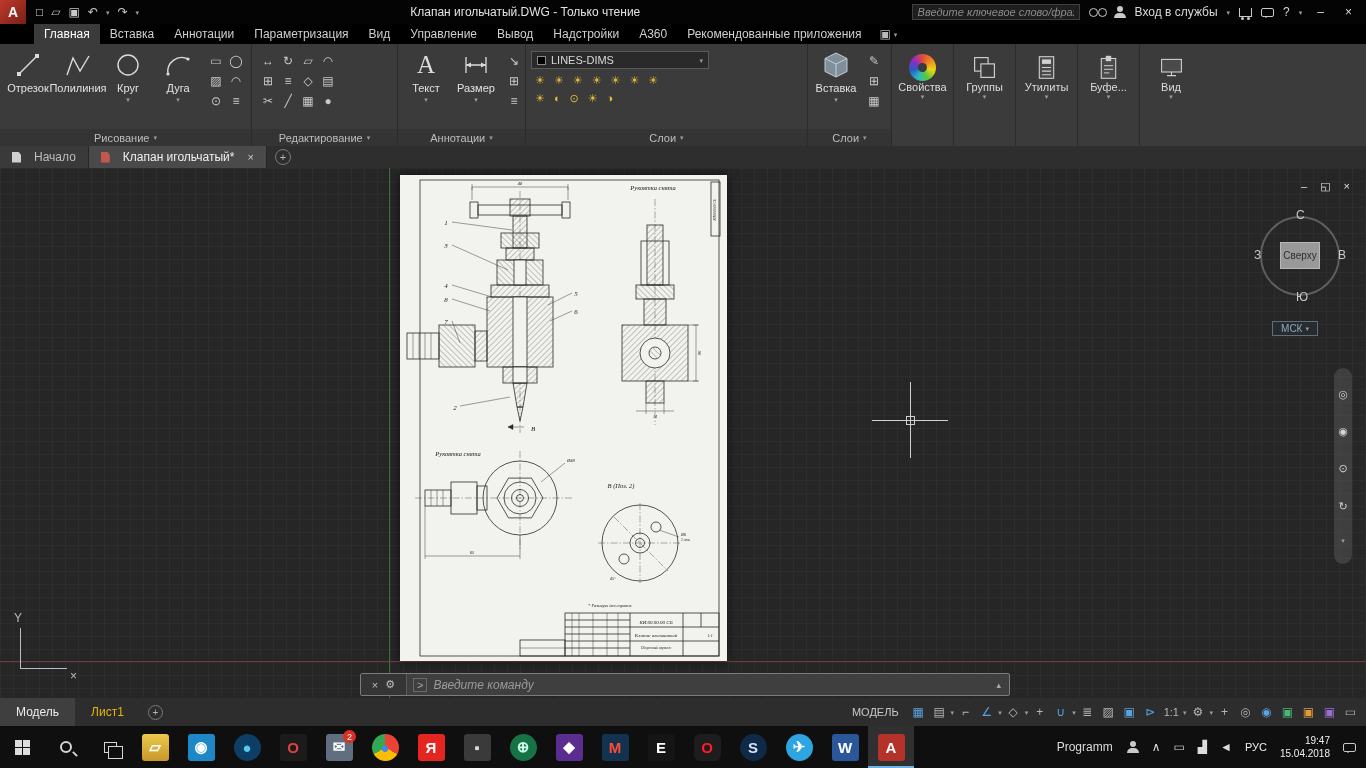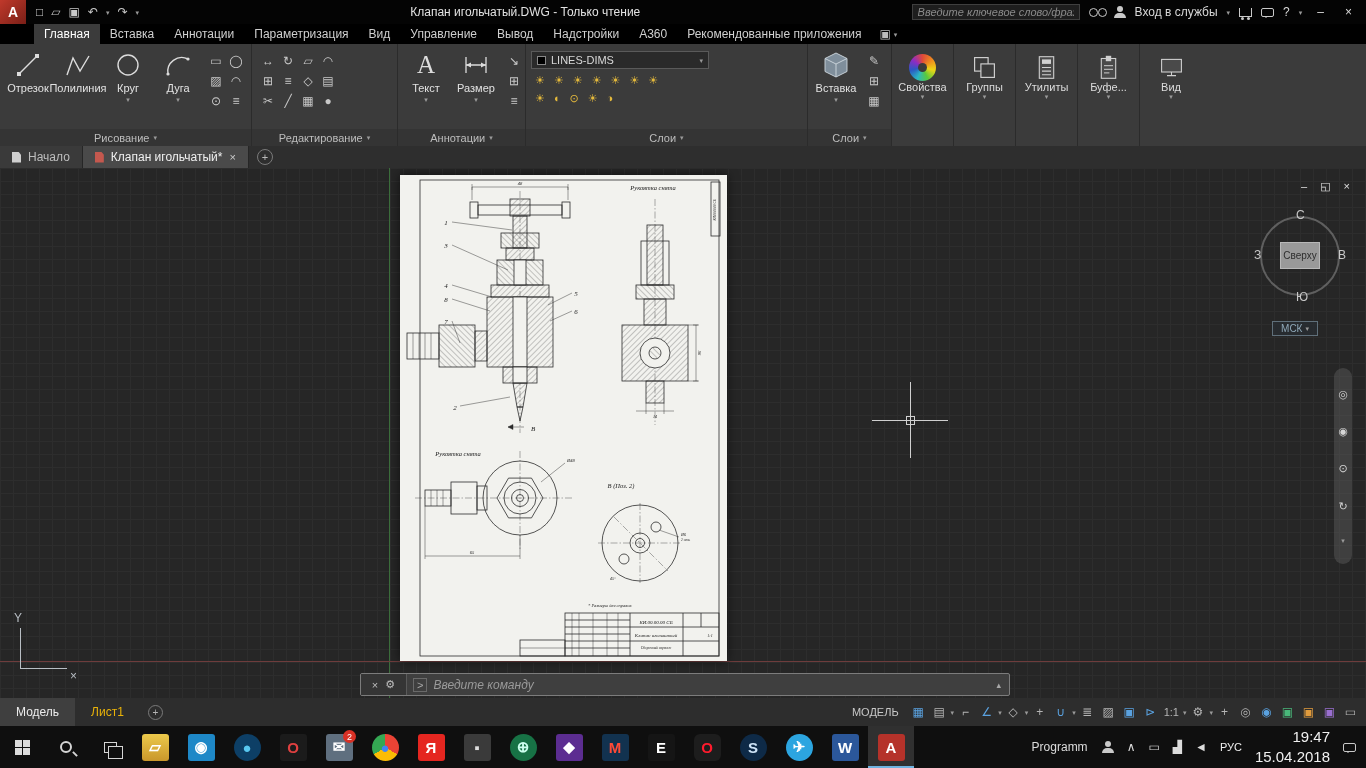--- a/index.html
+++ b/index.html
@@ -50,21 +50,21 @@
   .layer-combo { display:flex; align-items:center; gap:5px; width:178px; height:18px; background:#2a2a2a; border:1px solid #5a5a5a; color:#d8d8d8; font-size:11px; padding:0 5px; }
   .layer-combo .dd { margin-left:auto; }
   .swatch { width:9px; height:9px; background:#000; border:1px solid #888; }
   .lamps { display:flex; gap:9px; margin-top:5px; padding-left:4px; color:#e4b93c; font-size:11px; }
   .cpanel { width:62px; display:flex; flex-direction:column; align-items:center; padding-top:10px; color:#dcdcdc; font-size:11px; border-right:1px solid #2b2b2b; }
   .colorwheel { position:relative; width:27px; height:27px; border-radius:50%; background:conic-gradient(#e04a3a,#ee8b1e,#ecd416,#59c93c,#2bb7c4,#2b58c4,#8e2bc4,#e04a3a); }
   .colorwheel::after { content:""; position:absolute; left:9px; top:9px; width:9px; height:9px; border-radius:50%; background:#3b3b3b; }
 
   
   .ftabs { position:absolute; top:146px; left:0; width:100%; height:22px; background:#2e2e2e; display:flex; align-items:stretch; z-index:47; }
-  .ftab { display:flex; align-items:center; gap:7px; padding:0 12px; background:#3a3a3a; color:#bdbdbd; font-size:12px; border-right:1px solid #262626; }
+  .ftab { display:flex; align-items:center; gap:13px; padding:0 12px; background:#3a3a3a; color:#bdbdbd; font-size:12px; border-right:1px solid #262626; }
   .ftab.active { background:#4a4a4a; color:#f0f0f0; }
   .doc-ico { width:9px; height:11px; background:#cfcfcf; clip-path:polygon(0 0,70% 0,100% 30%,100% 100%,0 100%); }
   .doc-ico.red { background:#c4584e; }
   .ftab-close { font-size:11px; color:#cccccc; }
   .ftab-plus { width:16px; height:16px; border-radius:50%; border:1px solid #7a7a7a; color:#bbb; font-size:11px; display:flex; align-items:center; justify-content:center; align-self:center; margin-left:8px; }
 
   
   .canvas { position:absolute; top:168px; left:0; width:1366px; height:530px; background-color:#262626;
     background-image:
       linear-gradient(#2d2d2d 1px, transparent 1px),
@@ -119,21 +119,21 @@
   .maglass { position:relative; width:12px; height:12px; border:2px solid #d5d5d5; border-radius:50%; }
   .maglass::after { content:""; position:absolute; left:10px; top:10px; width:6px; height:2px; background:#d5d5d5; transform:rotate(45deg); }
   .tview { position:relative; width:13px; height:11px; border:1.5px solid #d5d5d5; }
   .tview::after { content:""; position:absolute; left:3px; top:3px; width:13px; height:11px; border:1.5px solid #d5d5d5; background:#0f0f0f; }
   .tb-app { position:relative; width:46px; height:42px; display:flex; align-items:center; justify-content:center; }
   .tb-app.active { background:rgba(255,255,255,.14); box-shadow:inset 0 -2px 0 #6fb3e0; }
   .tile { width:27px; height:27px; display:flex; align-items:center; justify-content:center; font-size:15px; font-weight:bold; color:#fff; border-radius:3px; }
   .badge { position:absolute; right:6px; top:4px; min-width:13px; height:13px; background:#d93025; color:#fff; font-size:9px; font-style:normal; border-radius:50%; display:flex; align-items:center; justify-content:center; }
   .tb-label { color:#dcdcdc; font-size:12px; margin:0 14px 0 auto; }
   .tray { display:flex; align-items:center; gap:13px; color:#dcdcdc; font-size:12px; padding-right:10px; }
-  .clock { text-align:right; font-size:15px; color:#f0f0f0; line-height:1.35; }
+  .clock { text-align:right; font-size:10px; color:#f0f0f0; line-height:1.35; }
   .lang { font-size:11px; color:#f0f0f0; }
 </style>
 </head>
 <body>
 
 <div id="root">
 
   <div class="titlebar">
     <div class="logo">A</div>
     <div class="qat">

